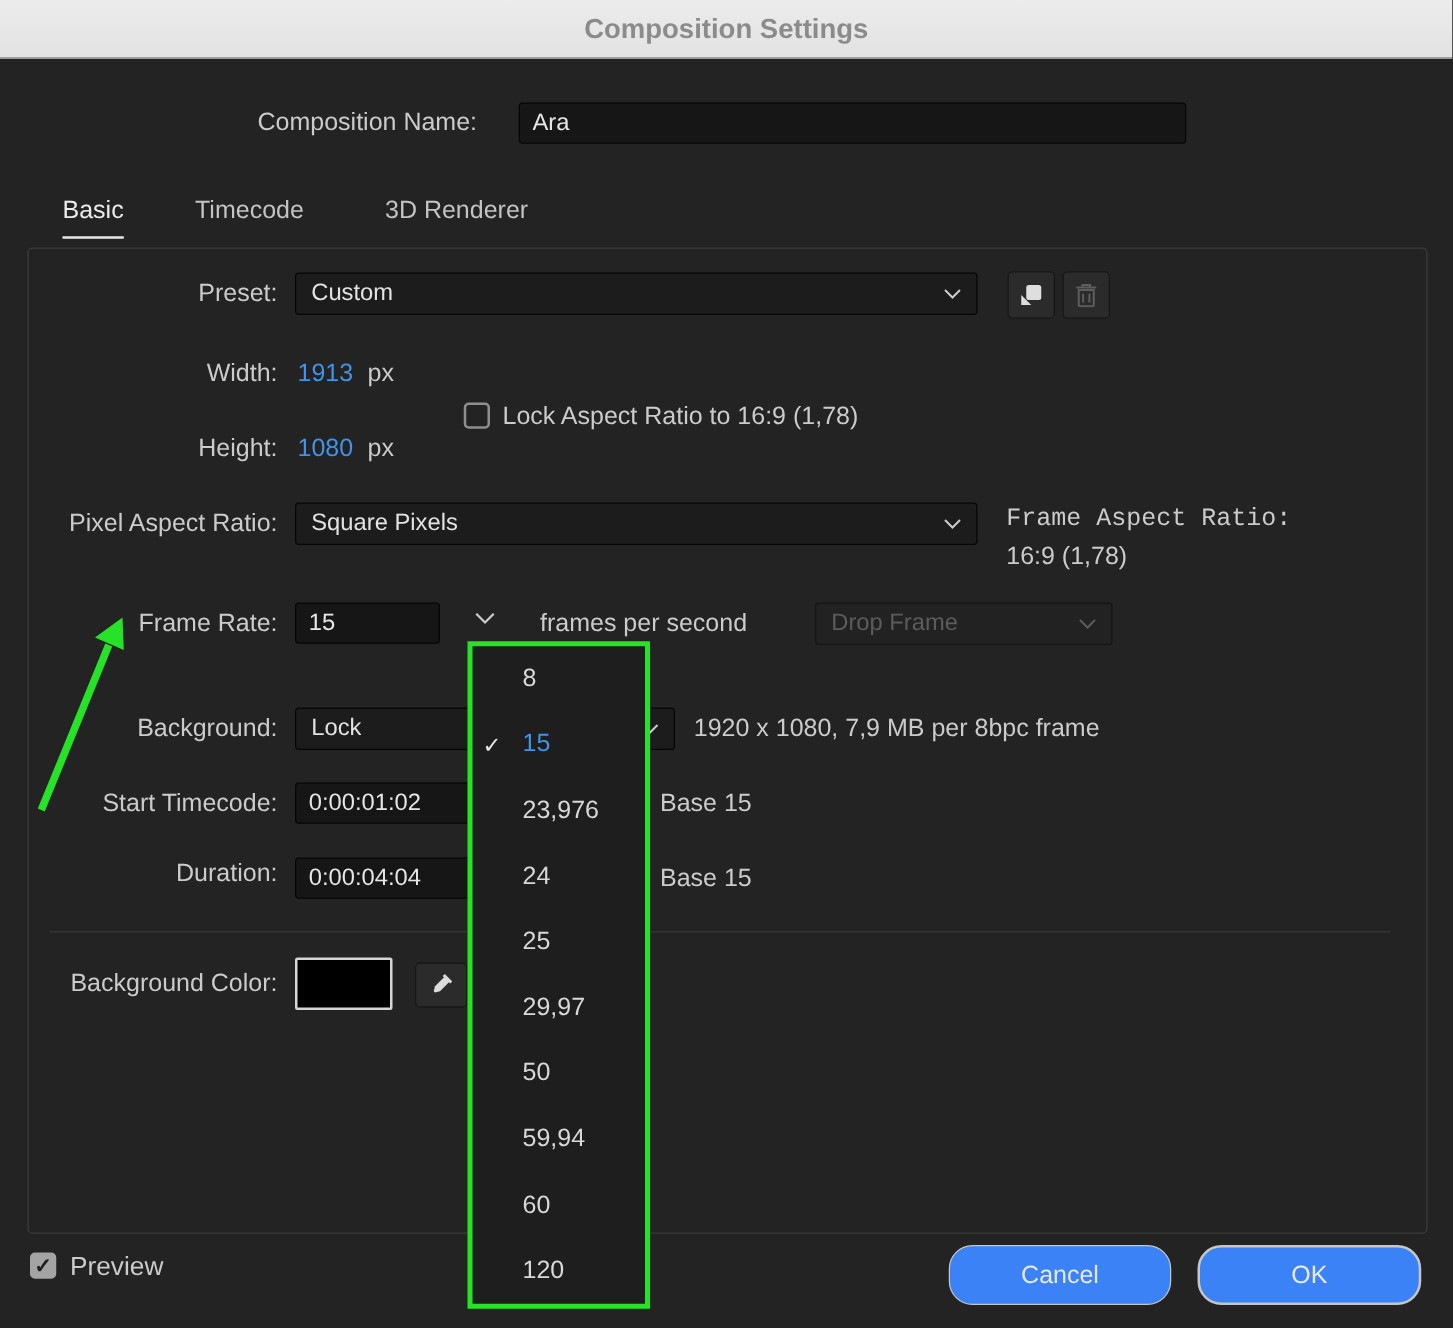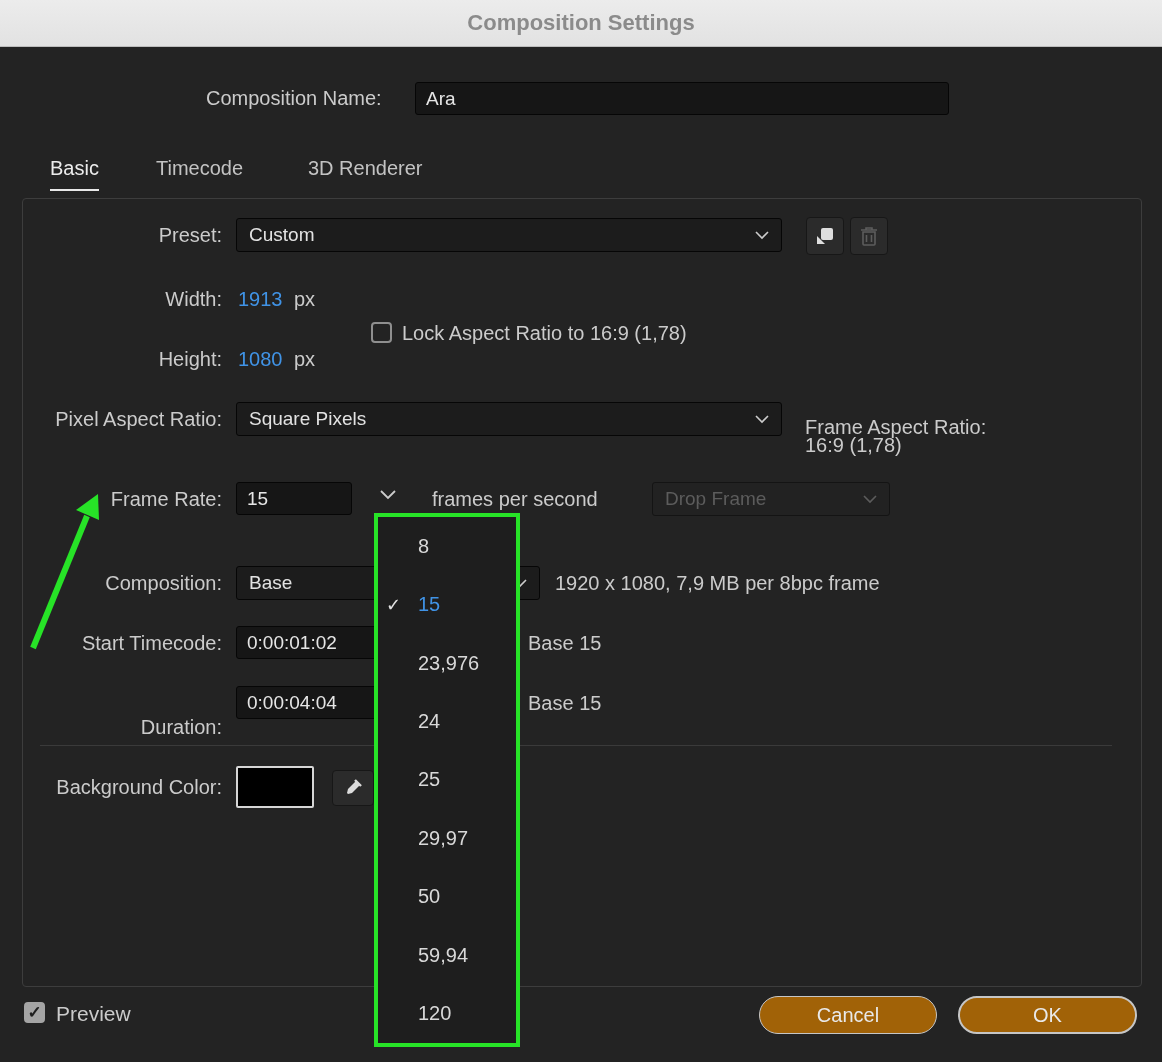--- a/index.html
+++ b/index.html
@@ -43,21 +43,21 @@
     background:transparent;box-sizing:border-box;
   }
   .cbx.checked{background:#a4a4a4;border-color:#a4a4a4;display:flex;align-items:center;justify-content:center;
     color:#1f1f1f;font-size:17px;font-weight:bold;}
   .iconbtn{
     position:absolute;width:38px;height:38px;background:#2b2b2b;border:1px solid #171717;
     border-radius:4px;display:flex;align-items:center;justify-content:center;box-sizing:border-box;
   }
   .divider{position:absolute;height:1px;background:#3a3a3a;}
   .pill{
-    position:absolute;height:38px;border-radius:19px;background:#a16207;
+    position:absolute;height:48px;border-radius:19px;background:#3b82f6;
     border:2px solid #c6c6c6;color:#e9e9e9;font-size:20px;
     display:flex;align-items:center;justify-content:center;box-sizing:border-box;cursor:default;
   }
   
   #fr-menu{
     left:374px;top:513px;width:146px;height:534px;z-index:20;
     background:#1e1e1e;border:4px solid #27e327;box-sizing:border-box;
     display:flex;flex-direction:column;
   }
   .menu-item{
@@ -128,21 +128,21 @@
 
 <span class="rlabel" style="top:408px;">Pixel Aspect Ratio:</span>
 <div class="select" style="left:236px;top:402px;width:546px;height:34px;">
   <span>Square Pixels</span>
   <span class="chev">
     <svg width="14" height="9">
         <path d="M1 1 L7 7 L13 1" stroke="#cccccc" stroke-width="1.6" fill="none"></path>
       </svg>
   </span>
 </div>
-<span class="abs label" style="left:805px;top:416px;">Frame Aspect Ratio:</span>
+<span class="abs label" style="left:805px;top:404px;font-family:Liberation Mono, monospace;">Frame Aspect Ratio:</span>
 <span class="abs label" style="left:805px;top:434px;">16:9 (1,78)</span>
 
 <span class="rlabel" style="top:488px;">Frame Rate:</span>
 <input class="txt" style="left: 236px; top: 482px; width: 116px; height: 33px;" type="text" value="15">
 <div class="abs" style="left:380px;top:490px;">
   <span>
     <svg width="16" height="10">
         <path d="M1 1 L8 8 L15 1" stroke="#cccccc" stroke-width="1.8" fill="none"></path>
       </svg>
   </span>
@@ -150,36 +150,36 @@
 <span class="abs label" style="left:432px;top:488px;">frames per second</span>
 <div class="select disabled" style="left:652px;top:482px;width:238px;height:34px;">
   <span>Drop Frame</span>
   <span class="chev">
     <svg width="14" height="9">
         <path d="M1 1 L7 7 L13 1" stroke="#5c5c5c" stroke-width="1.6" fill="none"></path>
       </svg>
   </span>
 </div>
 
-<span class="rlabel" style="top:572px;">Composition:</span>
+<span class="rlabel" style="top:572px;">Background:</span>
 <div class="select" style="left:236px;top:566px;width:304px;height:34px;">
-  <span>Base</span>
+  <span>Lock</span>
   <span class="chev">
     <svg width="14" height="9">
         <path d="M1 1 L7 7 L13 1" stroke="#cccccc" stroke-width="1.6" fill="none"></path>
       </svg>
   </span>
 </div>
 <span class="abs label" style="left:555px;top:572px;">1920 x 1080, 7,9 MB per 8bpc frame</span>
 
 <span class="rlabel" style="top:632px;">Start Timecode:</span>
 <input class="txt" style="left: 236px; top: 626px; width: 152px; height: 33px;" type="text" value="0:00:01:02">
 <span class="abs label" style="left:528px;top:632px;">Base 15</span>
 
-<span class="rlabel" style="top:716px;">Duration:</span>
+<span class="rlabel" style="top:688px;">Duration:</span>
 <input class="txt" style="left: 236px; top: 686px; width: 152px; height: 33px;" type="text" value="0:00:04:04">
 <span class="abs label" style="left:528px;top:692px;">Base 15</span>
 
 <div class="divider" style="left:40px;top:745px;width:1072px;"></div>
 
 <span class="rlabel" style="top:776px;">Background Color:</span>
 <div class="abs" id="swatch"></div>
 <div class="iconbtn" style="left:332px;top:770px;width:42px;height:36px;">
   <span>
     <svg width="18" height="18" viewBox="0 0 18 18">
@@ -207,20 +207,23 @@
       <span class="lab">25</span>
     </div>
   <div class="menu-item">
       <span class="lab">29,97</span>
     </div>
   <div class="menu-item">
       <span class="lab">50</span>
     </div>
   <div class="menu-item">
       <span class="lab">59,94</span>
+    </div>
+  <div class="menu-item">
+      <span class="lab">60</span>
     </div>
   <div class="menu-item">
       <span class="lab">120</span>
     </div>
 </div>
 
 <div class="abs" style="left:18px;top:488px;z-index:15;pointer-events:none;">
   <svg width="100" height="170" viewBox="0 0 100 170">
     <line x1="15" y1="160" x2="69" y2="28" stroke="#27e327" stroke-width="6"></line>
     <polygon points="80,6 81,32 58,22" fill="#27e327"></polygon>

